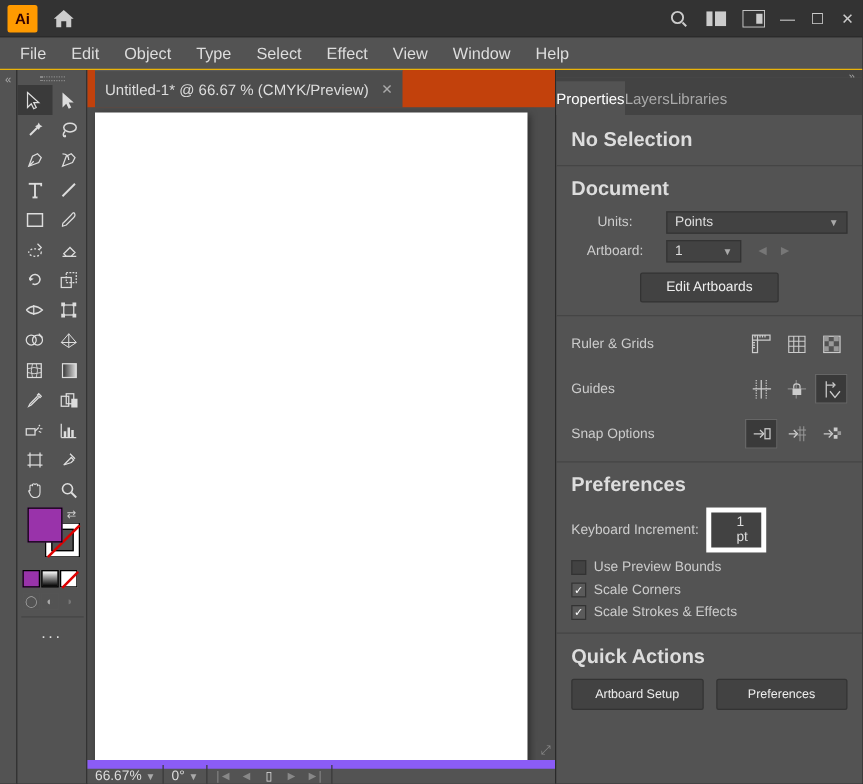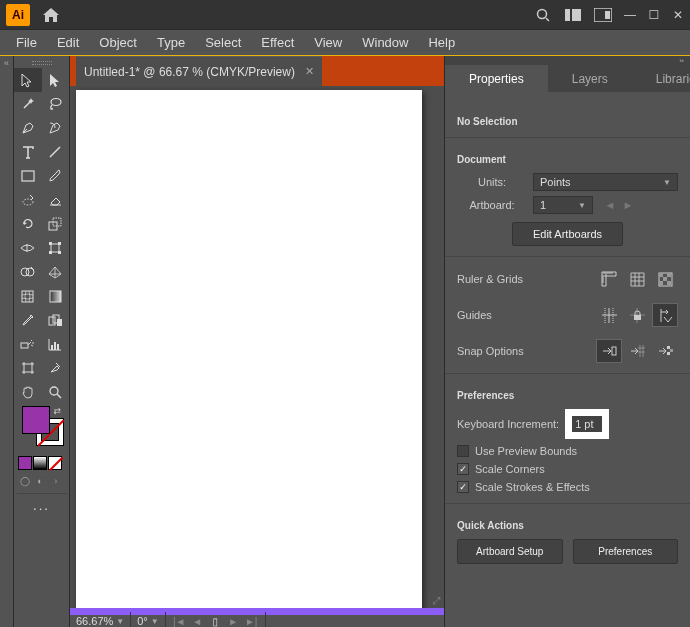--- a/index.html
+++ b/index.html
@@ -38,43 +38,43 @@
 .canvas-wrap{flex:1;background:#4d4d4d;position:relative;overflow:hidden}
 .artboard{position:absolute;background:#fff;box-shadow:2px 2px 6px rgba(0,0,0,.5);left:6px;top:4px;width:346px;height:522px}
 .sb-corner{position:absolute;right:0;bottom:0;width:15px;height:15px;background:#4d4d4d;color:#888;font-size:10px;display:flex;align-items:center;justify-content:center}
 .statusbar{height:19px;background:#535353;display:flex;align-items:center;border-top:7px solid #8b5cf6;font-size:11px;color:#ddd}
 .stat-box{padding:0 6px;border-right:1px solid #3a3a3a;height:19px;display:flex;align-items:center;gap:3px}
 .stat-dd{font-size:8px;color:#aaa}
 .stat-arrows{display:flex}
 .stat-arrows span{width:15px;text-align:center;color:#888;font-size:10px}
 .panel{width:246px;background:#535353;display:flex;flex-direction:column;border-left:1px solid #2a2a2a}
 .panel-tabs{height:30px;background:#434343;display:flex;align-items:flex-end}
-.panel-tab{padding:7px 24px 6px;font-size:12px;color:#aaa}
+.panel-tab{padding:7px 0 6px;font-size:12px;color:#aaa}
 .panel-tab.active{background:#535353;color:#fff}
 .panel-body{flex:1;overflow:hidden;padding:8px 12px;font-size:11px;color:#ccc}
-.sec-head{margin:16px 0 8px;font-size:10px;color:#ddd}
+.sec-head{margin:4px 0 8px;font-size:16px;color:#ddd}
 .hr{border:none;border-top:1px solid #454545;margin:10px -12px}
 .field-row{display:flex;align-items:center;margin:5px 0;gap:6px}
 .field-label{flex:0 0 70px;text-align:center;font-size:11px;color:#ccc}
 .sel-box{background:#424242;border:1px solid #333;color:#ddd;font-size:11px;padding:2px 6px;display:flex;align-items:center;justify-content:space-between}
 .sel-box .dd{font-size:8px;color:#aaa}
 .inline-arrows{display:flex;gap:4px;margin-left:4px}
 .inline-arrows span{width:14px;height:18px;display:flex;align-items:center;justify-content:center;color:#777;font-size:11px}
 .btn{background:#424242;border:1px solid #333;color:#eee;font-size:11px;padding:5px 10px;text-align:center;border-radius:2px}
 .icon-row{display:flex;align-items:center;gap:0}
 .icon-row-lbl{flex:1;font-size:11px;color:#ccc}
 .ibtn{width:26px;height:24px;display:flex;align-items:center;justify-content:center;border:1px solid transparent;margin-left:2px;color:#ccc}
 .ibtn.sel{background:#3a3a3a;border:1px solid #666}
 .cb-row{display:flex;align-items:center;margin:6px 0;gap:6px;font-size:11px}
 .cb{width:12px;height:12px;border:1px solid #333;background:#424242;display:flex;align-items:center;justify-content:center;font-size:9px;color:#fff}
 .cb.checked{background:#5a5a5a}
 .cb.checked::after{content:"✓"}
 .qa-btns{display:flex;gap:10px;margin-top:8px}
 .qa-btns .btn{flex:1;padding:6px 4px;font-size:10px}
-.input-sm{width:44px;background:#424242;border:7px solid #ffffff;color:#ddd;font-size:11px;padding:2px 3px}
+.input-sm{width:24px;background:#424242;border:4px solid #ffffff;color:#ddd;font-size:11px;padding:2px 20px}
 svg{display:block}
 </style>
 </head>
 <body>
 
 <div class="titlebar">
   <div class="app-logo">Ai</div>
   <div class="home-icon">
     <svg width="16" height="14" viewBox="0 0 16 14">
         <path d="M8 0 L0 7 H2 V14 H6 V9 H10 V14 H14 V7 H16 Z" fill="#ccc"></path>

